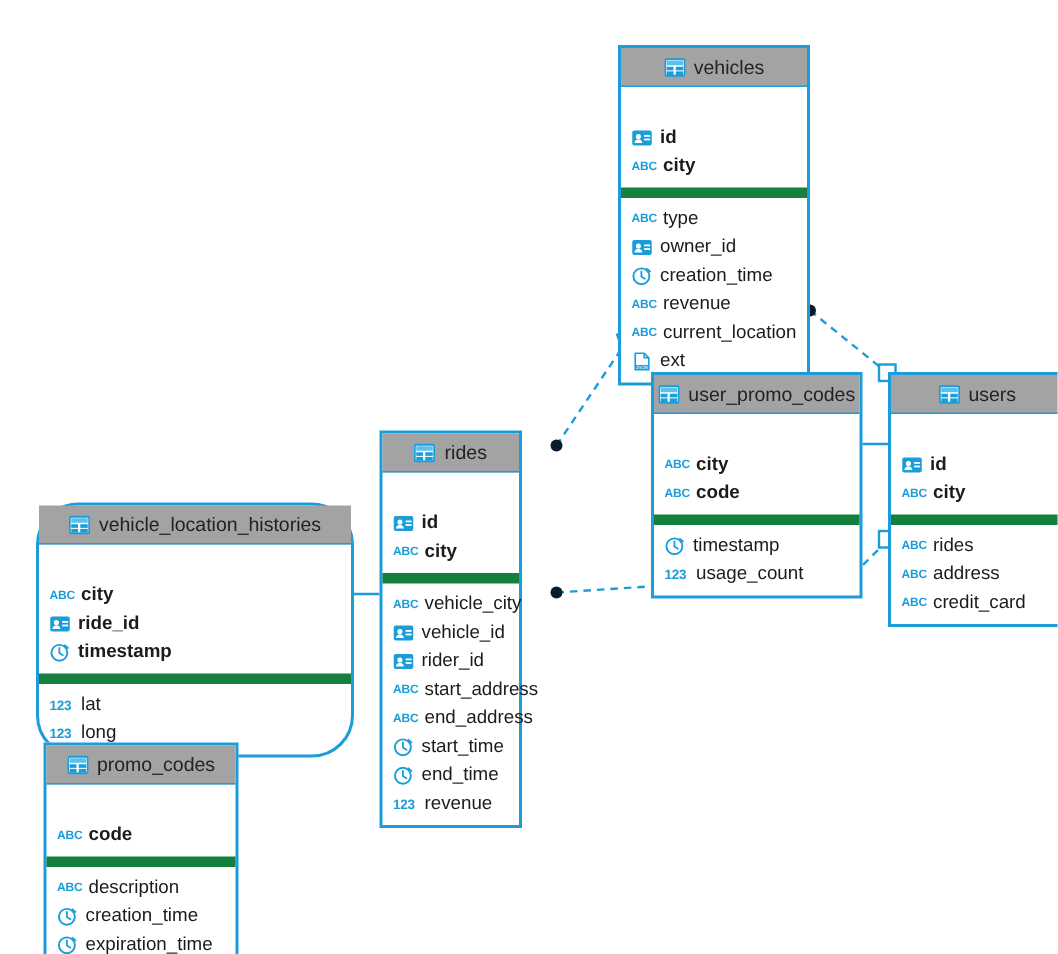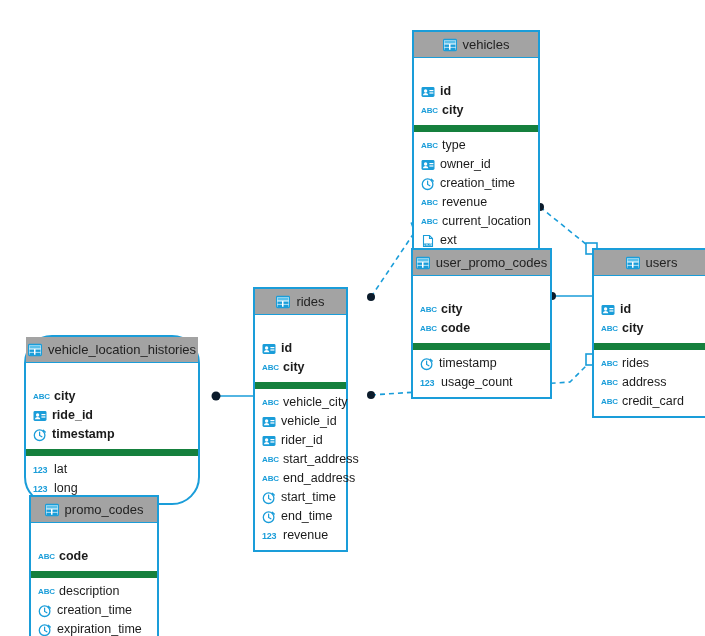--- a/index.html
+++ b/index.html
@@ -165,21 +165,21 @@
               <path d="M8.5 1.5v3h3" fill="none" stroke="#1a9dd9" stroke-width="1.1"></path>
               <rect x="2.6" y="9.3" width="8.8" height="3.2" fill="#1a9dd9"></rect>
               <text x="7" y="12" font-size="3.1" fill="#ffffff" text-anchor="middle" font-family="sans-serif">JSON</text>
             </svg>
           </span>
         <span class="fname">ext</span>
       </div>
     </div>
   </div>
 
-  <div class="table-node" style="left:411px;top:248px;width:141px;">
+  <div class="table-node" style="left:434px;top:248px;width:141px;">
     <div class="tbl-header">
       <span class="ic">
           <svg viewBox="0 0 14 14">
             <rect x="0.5" y="1.5" width="13" height="11" rx="1" fill="#ffffff" stroke="#1a9dd9" stroke-width="1.3"></rect>
             <rect x="1.5" y="2.5" width="11" height="3" fill="#5bc0ea"></rect>
             <rect x="1.5" y="6.5" width="4.5" height="2.4" fill="#1a9dd9"></rect>
             <rect x="7.5" y="6.5" width="5" height="2.4" fill="#1a9dd9"></rect>
             <rect x="1.5" y="9.6" width="4.5" height="2.4" fill="#1a9dd9"></rect>
             <rect x="7.5" y="9.6" width="5" height="2.4" fill="#1a9dd9"></rect>
           </svg>
@@ -351,21 +351,21 @@
           </span>
         <span class="fname">end_time</span>
       </div>
       <div class="fld">
         <span class="ic-num">123</span>
         <span class="fname">revenue</span>
       </div>
     </div>
   </div>
 
-  <div class="table-node" style="left:24px;top:335px;width:176px;border-radius:28px;">
+  <div class="table-node" style="left:24px;top:335px;width:212px;border-radius:28px;">
     <div class="tbl-header">
       <span class="ic">
           <svg viewBox="0 0 14 14">
             <rect x="0.5" y="1.5" width="13" height="11" rx="1" fill="#ffffff" stroke="#1a9dd9" stroke-width="1.3"></rect>
             <rect x="1.5" y="2.5" width="11" height="3" fill="#5bc0ea"></rect>
             <rect x="1.5" y="6.5" width="4.5" height="2.4" fill="#1a9dd9"></rect>
             <rect x="7.5" y="6.5" width="5" height="2.4" fill="#1a9dd9"></rect>
             <rect x="1.5" y="9.6" width="4.5" height="2.4" fill="#1a9dd9"></rect>
             <rect x="7.5" y="9.6" width="5" height="2.4" fill="#1a9dd9"></rect>
           </svg>

